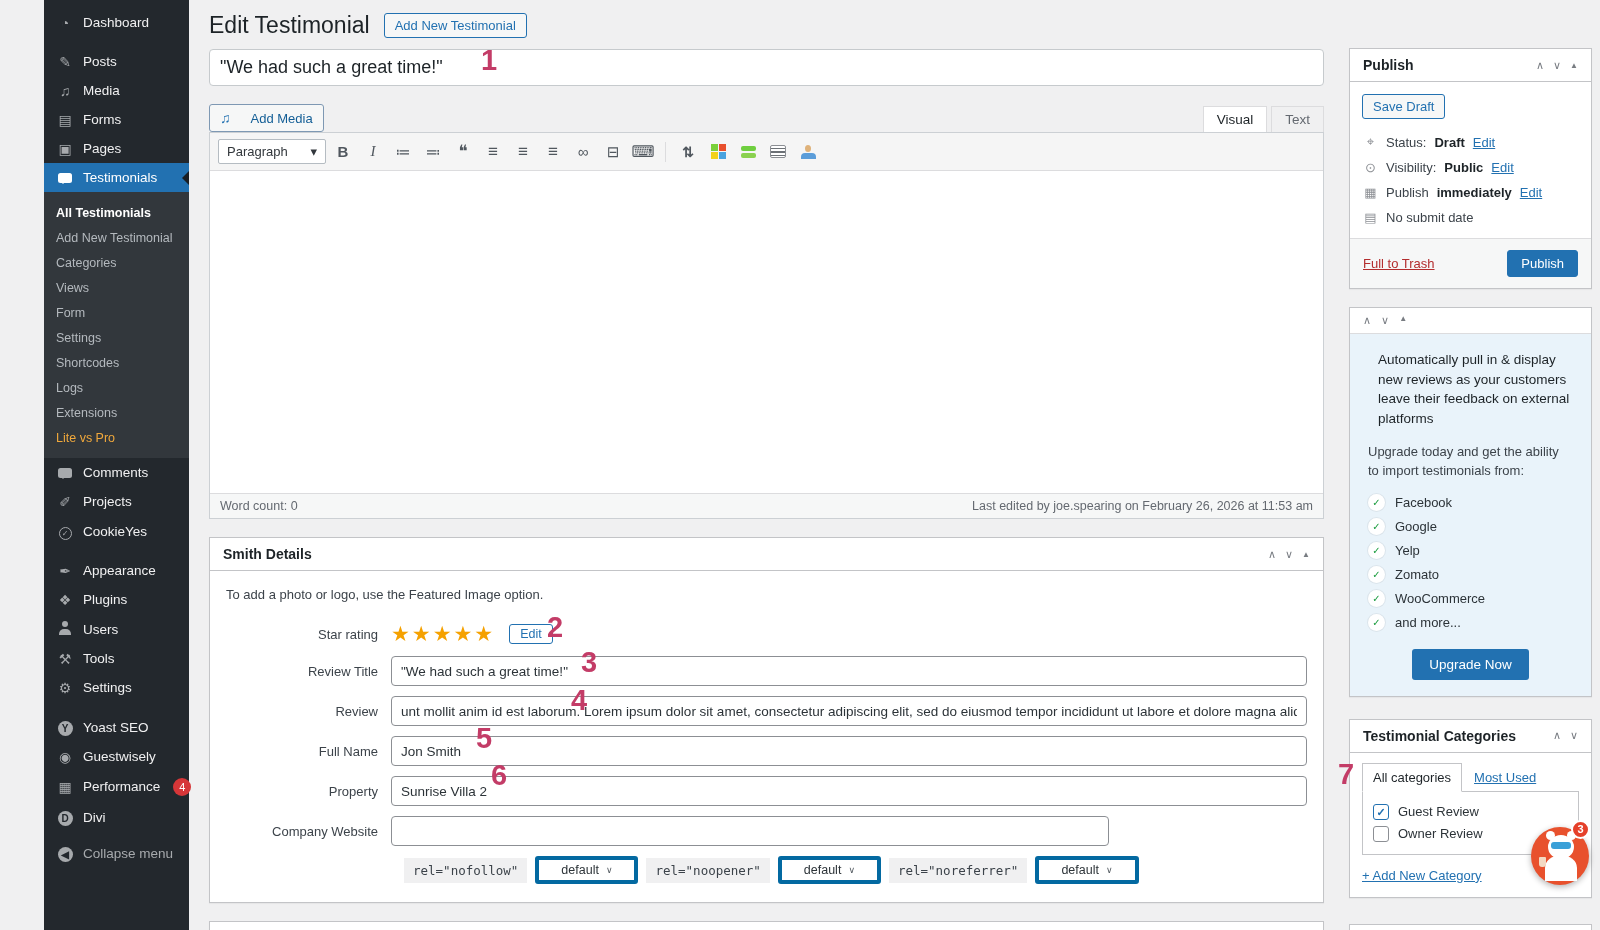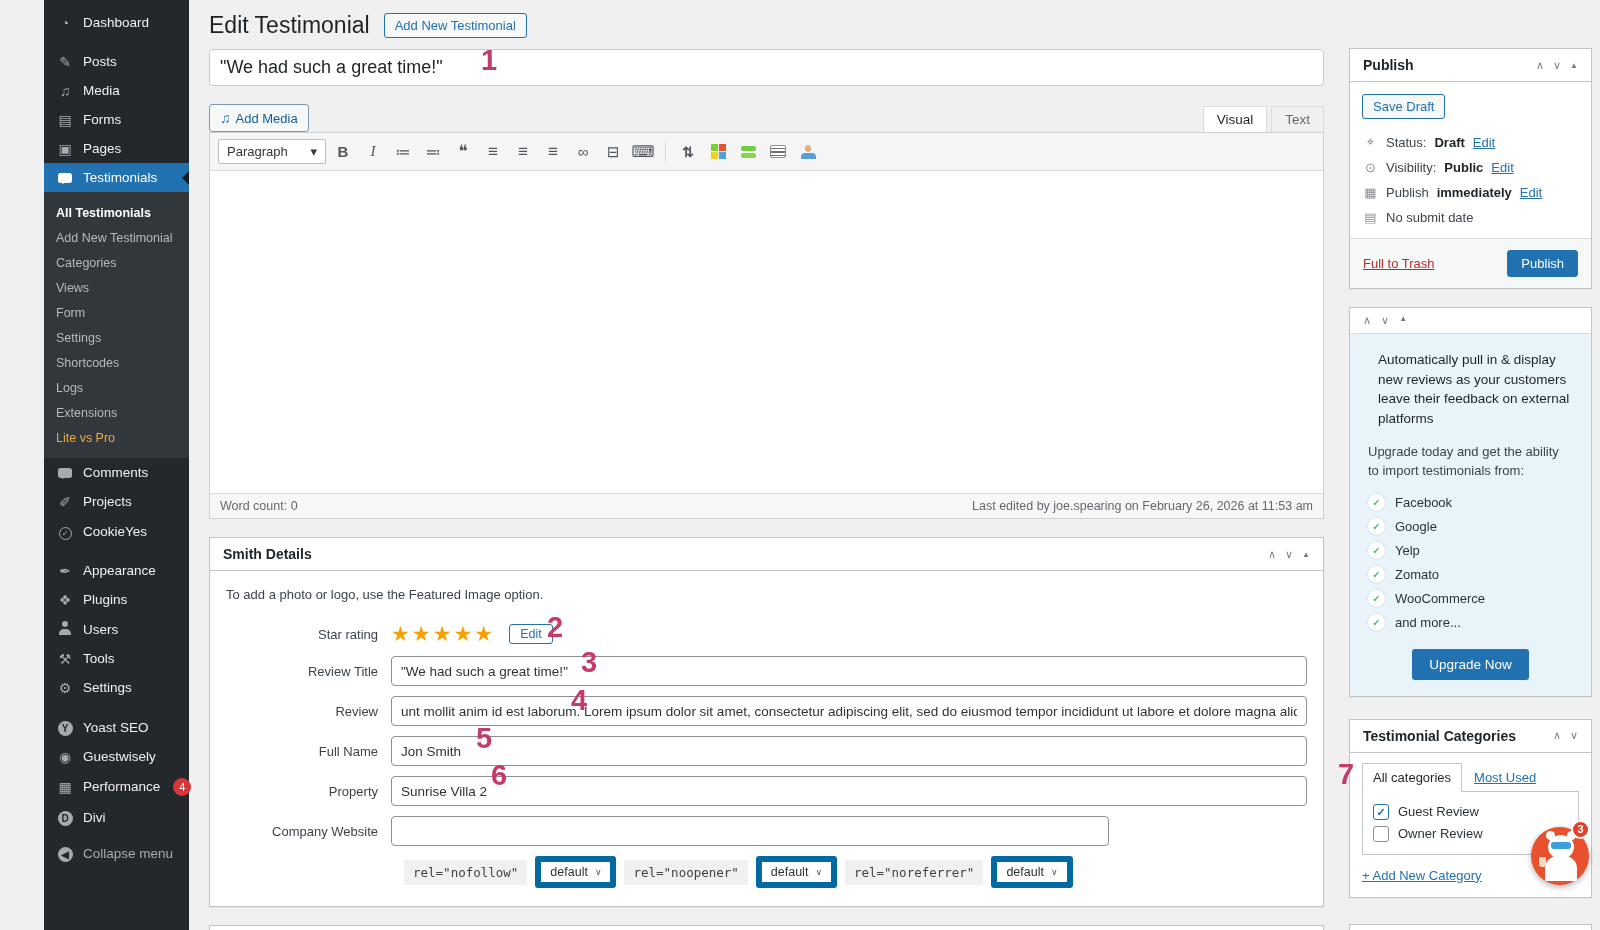--- a/index.html
+++ b/index.html
@@ -36,21 +36,21 @@
   .person::after { content:""; position:absolute; left:1px; bottom:0; width:12px; height:6px; border-radius:5px 5px 0 0; background:#a7aaad; }
 
   
   .main { position:absolute; left:145px; top:0; width:1151px; padding:0 16px 0 20px; }
   .h1row { display:flex; align-items:center; gap:14px; padding:12px 0 10px; }
   .h1row h1 { font-size:23px; font-weight:400; color:#1d2327; }
   .btn-outline { background:#f6f7f7; border:1px solid #2271b1; color:#2271b1; border-radius:3px; padding:4px 10px; font-size:13px; cursor:pointer; }
   .title-input { width:100%; height:37px; border:1px solid #c6cacd; border-radius:4px; padding:0 10px; font-size:18px; color:#1d2327; font-family:"Liberation Sans",sans-serif; background:#fff; }
 
   .media-row { display:flex; align-items:flex-end; justify-content:space-between; margin-top:18px; }
-  .addmedia { display:inline-flex; align-items:center; gap:5px; background:#f6f7f7; border:1px solid #7e98b3; color:#135e96; border-radius:3px; padding:5px 10px; font-size:13px; cursor:pointer; }
+  .addmedia { display:inline-flex; align-items:center; gap:20px; background:#f6f7f7; border:1px solid #7e98b3; color:#135e96; border-radius:3px; padding:5px 10px; font-size:13px; cursor:pointer; }
   .addmedia .am-icon::before { content:"♫"; color:#2271b1; font-size:14px; }
   .etabs { display:flex; }
   .etab { padding:5px 13px; font-size:13.5px; border:1px solid #dcdcde; border-bottom:none; color:#646970; background:#f0f0f1; margin-left:4px; cursor:pointer; }
   .etab.on { background:#fff; color:#1d2327; position:relative; top:0; }
 
   .editor { border:1px solid #ccd0d4; background:#fff; }
   .toolbar { display:flex; align-items:center; gap:4px; background:#f5f5f5; border-bottom:1px solid #dcdcde; padding:6px 8px; }
   .pselect { display:flex; align-items:center; justify-content:space-between; width:108px; background:#fff; border:1px solid #b5bcc2; border-radius:2px; padding:4px 8px; font-size:13px; color:#32373c; cursor:pointer; }
   .tbtn { width:26px; height:24px; display:grid; place-items:center; color:#50575e; font-size:15px; border-radius:2px; cursor:pointer; }
   .tbtn.b::before{content:"B"; font-weight:bold;} .tbtn.i::before{content:"I"; font-style:italic; font-family:"Liberation Serif",serif;}
@@ -83,21 +83,21 @@
   .cd-body { padding:12px 16px 18px; }
   .cd-note { font-size:13px; color:#3c434a; margin:4px 0 20px; }
   .frow { display:flex; align-items:center; margin-bottom:10px; position:relative; }
   .flabel { width:165px; text-align:right; padding-right:13px; font-size:13px; color:#3c434a; flex:none; }
   .finput { flex:1; height:30px; border:1px solid #8c8f94; border-radius:4px; padding:0 9px; font-size:13.5px; color:#2c3338; font-family:"Liberation Sans",sans-serif; background:#fff; }
   .finput.short { flex:none; width:718px; }
   .stars { color:#f5a100; font-size:21px; letter-spacing:2px; cursor:pointer; }
   .editbtn { margin-left:14px; background:#fff; border:1px solid #2271b1; color:#2271b1; border-radius:3px; padding:2px 10px; font-size:12.5px; cursor:pointer; }
   .relrow { margin-left:178px; display:flex; align-items:center; gap:8px; margin-top:2px; }
   .relcode { font-family:"DejaVu Sans Mono",monospace; background:#f0f0f1; color:#3c434a; padding:5px 9px; font-size:12.5px; }
-  .relsel { display:flex; align-items:center; gap:7px; background:#fff; border:6px solid #0369a1; border-radius:3px; padding:3px 9px; font-size:12.5px; color:#2c3338; cursor:pointer; }
+  .relsel { display:flex; align-items:center; gap:7px; background:#fff; border:4px solid #0369a1; border-radius:3px; padding:3px 22px; font-size:12.5px; color:#2c3338; cursor:pointer; }
   .relsel::after { content:"∨"; font-size:9px; color:#50575e; }
 
   .excerpt-card { margin-top:18px; }
 
   
   .side { position:absolute; left:1305px; top:48px; width:243px; }
   .pub-body { padding:10px 0 8px; }
   .savedraft { margin:2px 12px 10px; background:#f6f7f7; border:1px solid #2271b1; color:#2271b1; border-radius:3px; padding:4px 10px; font-size:13px; cursor:pointer;text-align:right; }
   .prow { display:flex; align-items:center; gap:8px; padding:5px 13px; font-size:13px; color:#3c434a; }
   .picon { color:#8c8f94; width:15px; text-align:center; font-size:13px; }

